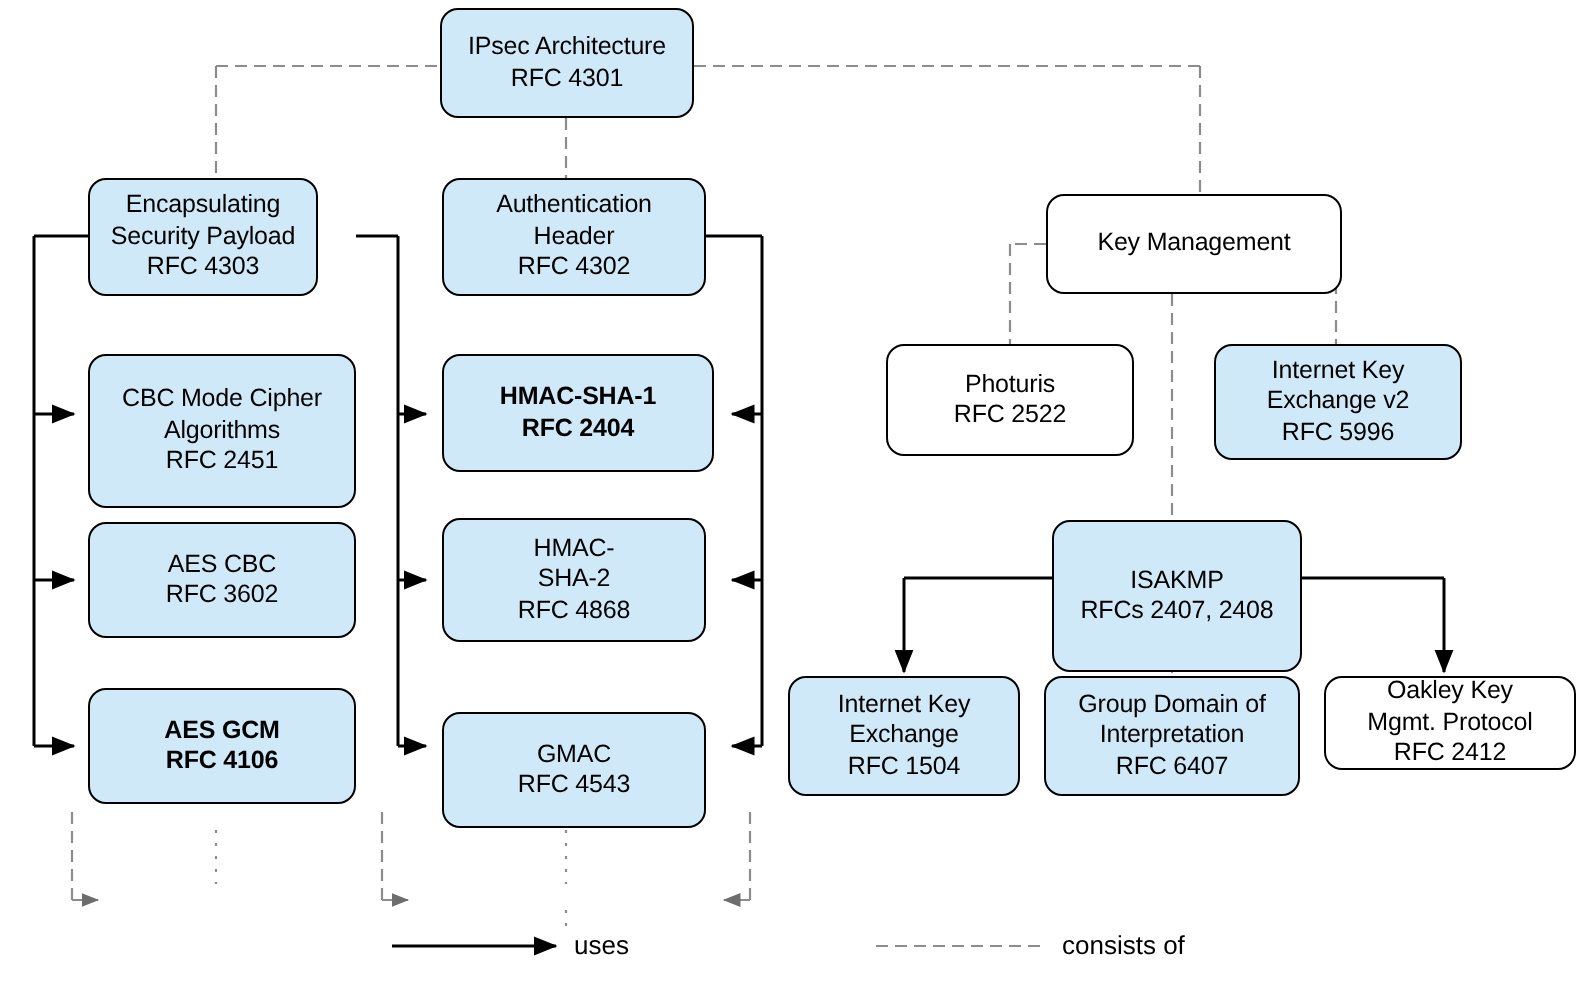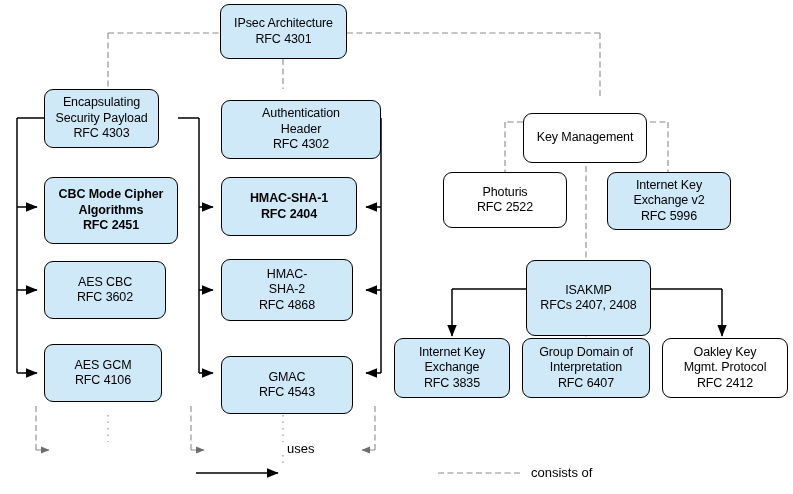--- a/index.html
+++ b/index.html
@@ -119,31 +119,31 @@
     <span class="ln">IPsec Architecture</span>
     <span class="ln">RFC 4301</span>
   </div>
 
   <div class="node" style="left:44px;top:89px;width:115px;height:59px;">
     <span class="ln">Encapsulating</span>
     <span class="ln">Security Payload</span>
     <span class="ln">RFC 4303</span>
   </div>
 
-  <div class="node" style="left:221px;top:100px;width:160px;height:59px;">
+  <div class="node" style="left:221px;top:89px;width:132px;height:59px;">
     <span class="ln">Authentication</span>
     <span class="ln">Header</span>
     <span class="ln">RFC 4302</span>
   </div>
 
-  <div class="node white" style="left:523px;top:97px;width:124px;height:50px;margin-top:16px;">
+  <div class="node white" style="left:523px;top:97px;width:148px;height:50px;">
     <span class="ln">Key Management</span>
   </div>
 
-  <div class="node" style="left:44px;top:177px;width:134px;height:67px;font-weight:bold;">
+  <div class="node" style="left:44px;top:177px;width:134px;height:77px;">
     <span class="ln">CBC Mode Cipher</span>
     <span class="ln">Algorithms</span>
     <span class="ln">RFC 2451</span>
   </div>
 
   <div class="node" style="left:221px;top:177px;width:136px;height:59px;font-weight:bold;">
     <span class="ln">HMAC-SHA-1</span>
     <span class="ln">RFC 2404</span>
   </div>
 
@@ -151,60 +151,60 @@
     <span class="ln">Photuris</span>
     <span class="ln">RFC 2522</span>
   </div>
 
   <div class="node" style="left:607px;top:172px;width:124px;height:58px;">
     <span class="ln">Internet Key</span>
     <span class="ln">Exchange v2</span>
     <span class="ln">RFC 5996</span>
   </div>
 
-  <div class="node" style="left:44px;top:261px;width:122px;height:58px;">
+  <div class="node" style="left:44px;top:261px;width:134px;height:58px;">
     <span class="ln">AES CBC</span>
     <span class="ln">RFC 3602</span>
   </div>
 
   <div class="node" style="left:221px;top:259px;width:132px;height:62px;">
     <span class="ln">HMAC-</span>
     <span class="ln">SHA-2</span>
     <span class="ln">RFC 4868</span>
   </div>
 
   <div class="node" style="left:526px;top:260px;width:125px;height:76px;">
     <span class="ln">ISAKMP</span>
     <span class="ln">RFCs 2407, 2408</span>
   </div>
 
-  <div class="node" style="left:44px;top:344px;width:118px;height:58px;">
+  <div class="node" style="left:44px;top:344px;width:134px;height:58px;font-weight:bold;">
     <span class="ln">AES GCM</span>
     <span class="ln">RFC 4106</span>
   </div>
 
   <div class="node" style="left:221px;top:344px;width:132px;height:58px;margin-top:12px;">
     <span class="ln">GMAC</span>
     <span class="ln">RFC 4543</span>
   </div>
 
   <div class="node" style="left:394px;top:338px;width:116px;height:60px;">
     <span class="ln">Internet Key</span>
     <span class="ln">Exchange</span>
-    <span class="ln">RFC 3835</span>
+    <span class="ln">RFC 1504</span>
   </div>
 
   <div class="node" style="left:522px;top:338px;width:128px;height:60px;">
     <span class="ln">Group Domain of</span>
     <span class="ln">Interpretation</span>
     <span class="ln">RFC 6407</span>
   </div>
 
-  <div class="node white" style="left:662px;top:338px;width:126px;height:60px;">
+  <div class="node white" style="left:662px;top:338px;width:126px;height:47px;">
     <span class="ln">Oakley Key</span>
     <span class="ln">Mgmt. Protocol</span>
     <span class="ln">RFC 2412</span>
   </div>
 
-  <span class="legend-label" style="left:287px;top:441px;">uses</span>
+  <span class="legend-label" style="left:287px;top:465px;">uses</span>
   <span class="legend-label" style="left:531px;top:465px;">consists of</span>
 
 </div>
 
 </body></html>

